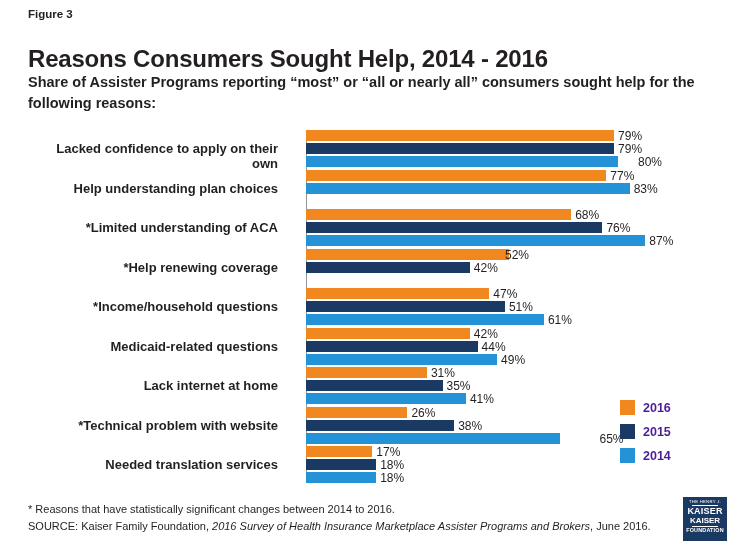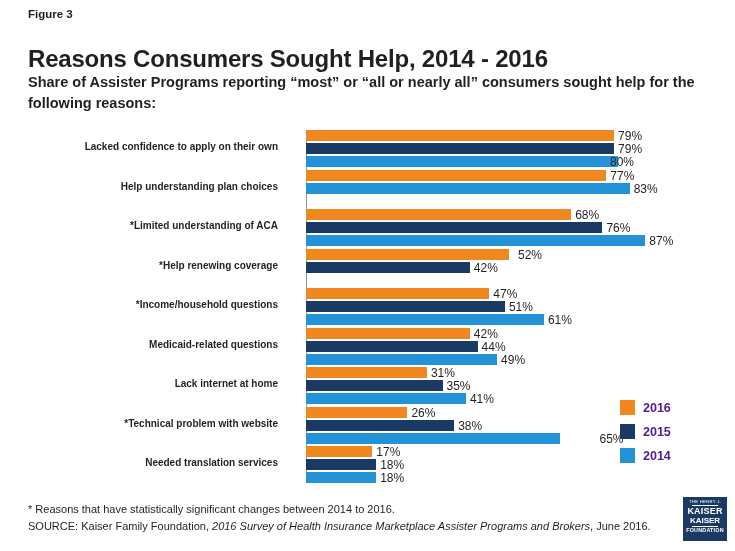--- a/index.html
+++ b/index.html
@@ -53,21 +53,21 @@
   .cat-row {
     position: absolute;
     left: 0;
     width: 680px;
   }
   .cat-label {
     position: absolute;
     left: 0;
     width: 250px;
     text-align: right;
-    font-size: 10px;
+    font-size: 13px;
     font-weight: bold;
     color: #231f20;
   }
   .bars {
     position: absolute;
     left: 278px;
     top: 0;
     width: 402px;
   }
   .bar-wrap {
@@ -173,21 +173,21 @@
           <div class="bar-wrap">
             <div class="bar y2016" style="width: 308.1px; background: rgb(240, 136, 31);"></div>
             <div class="bar-val" style="left: 312.1px;">79%</div>
           </div>
           <div class="bar-wrap">
             <div class="bar y2015" style="width: 308.1px; background: rgb(27, 58, 99);"></div>
             <div class="bar-val" style="left: 312.1px;">79%</div>
           </div>
           <div class="bar-wrap">
             <div class="bar y2014" style="width: 312px; background: rgb(36, 146, 214);"></div>
-            <div class="bar-val" style="left: 304px;">80%</div>
+            <div class="bar-val" style="left: 332px;">80%</div>
           </div>
         </div>
       </div>
       <div class="cat-row" style="top: 39.5px;">
         <div class="cat-label" style="top: 11px;">Help understanding plan choices</div>
         <div class="bars">
           <div class="bar-wrap">
             <div class="bar y2016" style="width: 300.3px; background: rgb(240, 136, 31);"></div>
             <div class="bar-val" style="left: 304.3px;">77%</div>
           </div>
@@ -212,21 +212,21 @@
             <div class="bar y2014" style="width: 339.3px; background: rgb(36, 146, 214);"></div>
             <div class="bar-val" style="left: 343.3px;">87%</div>
           </div>
         </div>
       </div>
       <div class="cat-row" style="top: 118.5px;">
         <div class="cat-label" style="top: 11px;">*Help renewing coverage</div>
         <div class="bars">
           <div class="bar-wrap">
             <div class="bar y2016" style="width: 202.8px; background: rgb(240, 136, 31);"></div>
-            <div class="bar-val" style="left: 212px;">52%</div>
+            <div class="bar-val" style="left: 199px;">52%</div>
           </div>
           <div class="bar-wrap">
             <div class="bar y2015" style="width: 163.8px; background: rgb(27, 58, 99);"></div>
             <div class="bar-val" style="left: 167.8px;">42%</div>
           </div>
           <div class="bar-wrap"></div>
         </div>
       </div>
       <div class="cat-row" style="top: 158px;">
         <div class="cat-label" style="top: 11px;">*Income/household questions</div>

